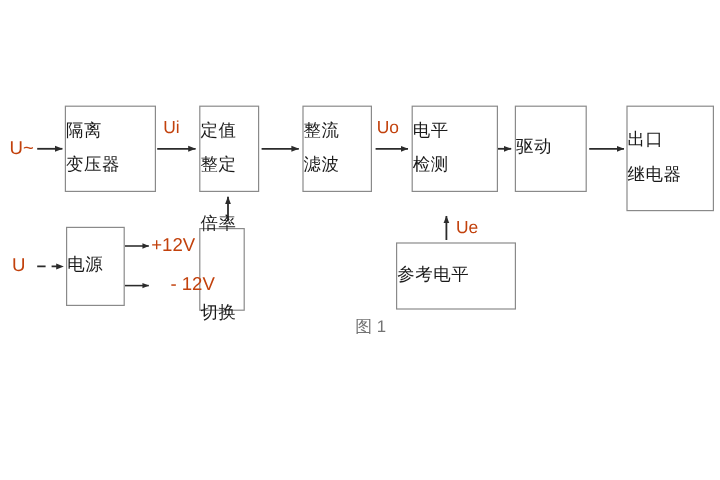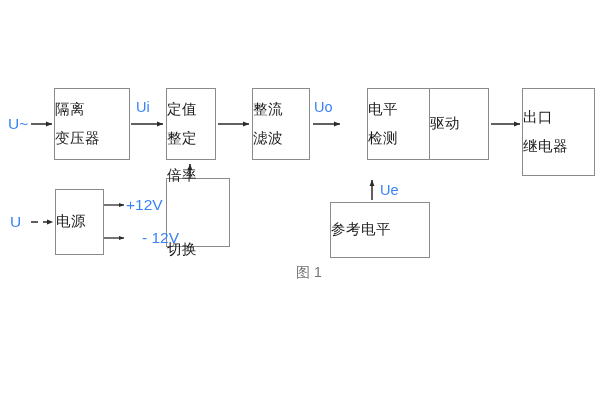--- a/index.html
+++ b/index.html
@@ -34,21 +34,21 @@
     letter-spacing: 0.5px;
   }
   .block .ln + .ln {
     margin-top: 13px;
   }
   .block.single .ln {
     margin-top: 0;
   }
   .lbl {
     position: absolute;
-    color: #3b82f6;
+    color: #c2410c;
     font-size: 14.5px;
     white-space: nowrap;
     line-height: 1;
   }
   .lbl.big {
     font-size: 15.5px;
   }
   svg.wires {
     position: absolute;
     left: 0;
@@ -109,39 +109,39 @@
   <div class="block" style="left:166px; top:88px; width:50px; height:72px;">
     <span class="ln">定值</span>
     <span class="ln">整定</span>
   </div>
 
   <div class="block" style="left:252px; top:88px; width:58px; height:72px;">
     <span class="ln">整流</span>
     <span class="ln">滤波</span>
   </div>
 
-  <div class="block" style="left:343px; top:88px; width:72px; height:72px;margin-left:24px;">
+  <div class="block" style="left:343px; top:88px; width:72px; height:72px;">
     <span class="ln">电平</span>
     <span class="ln">检测</span>
   </div>
 
   <div class="block single" style="left:429px; top:88px; width:60px; height:72px;">
     <span class="ln">驱动</span>
   </div>
 
   <div class="block" style="left:522px; top:88px; width:73px; height:88px;">
     <span class="ln">出口</span>
     <span class="ln">继电器</span>
   </div>
 
   <div class="block single" style="left:55px; top:189px; width:49px; height:66px;">
     <span class="ln">电源</span>
   </div>
 
-  <div class="block" style="left:166px; top:178px; width:64px; height:69px;gap:46px;">
+  <div class="block" style="left:166px; top:190px; width:38px; height:69px;gap:46px;">
     <span class="ln">倍率</span>
     <span class="ln">切换</span>
   </div>
 
   <div class="block single" style="left:330px; top:202px; width:100px; height:56px;">
     <span class="ln">参考电平</span>
   </div>
 
   <span class="lbl big" style="left:8px; top:116px;">U~</span>
 

